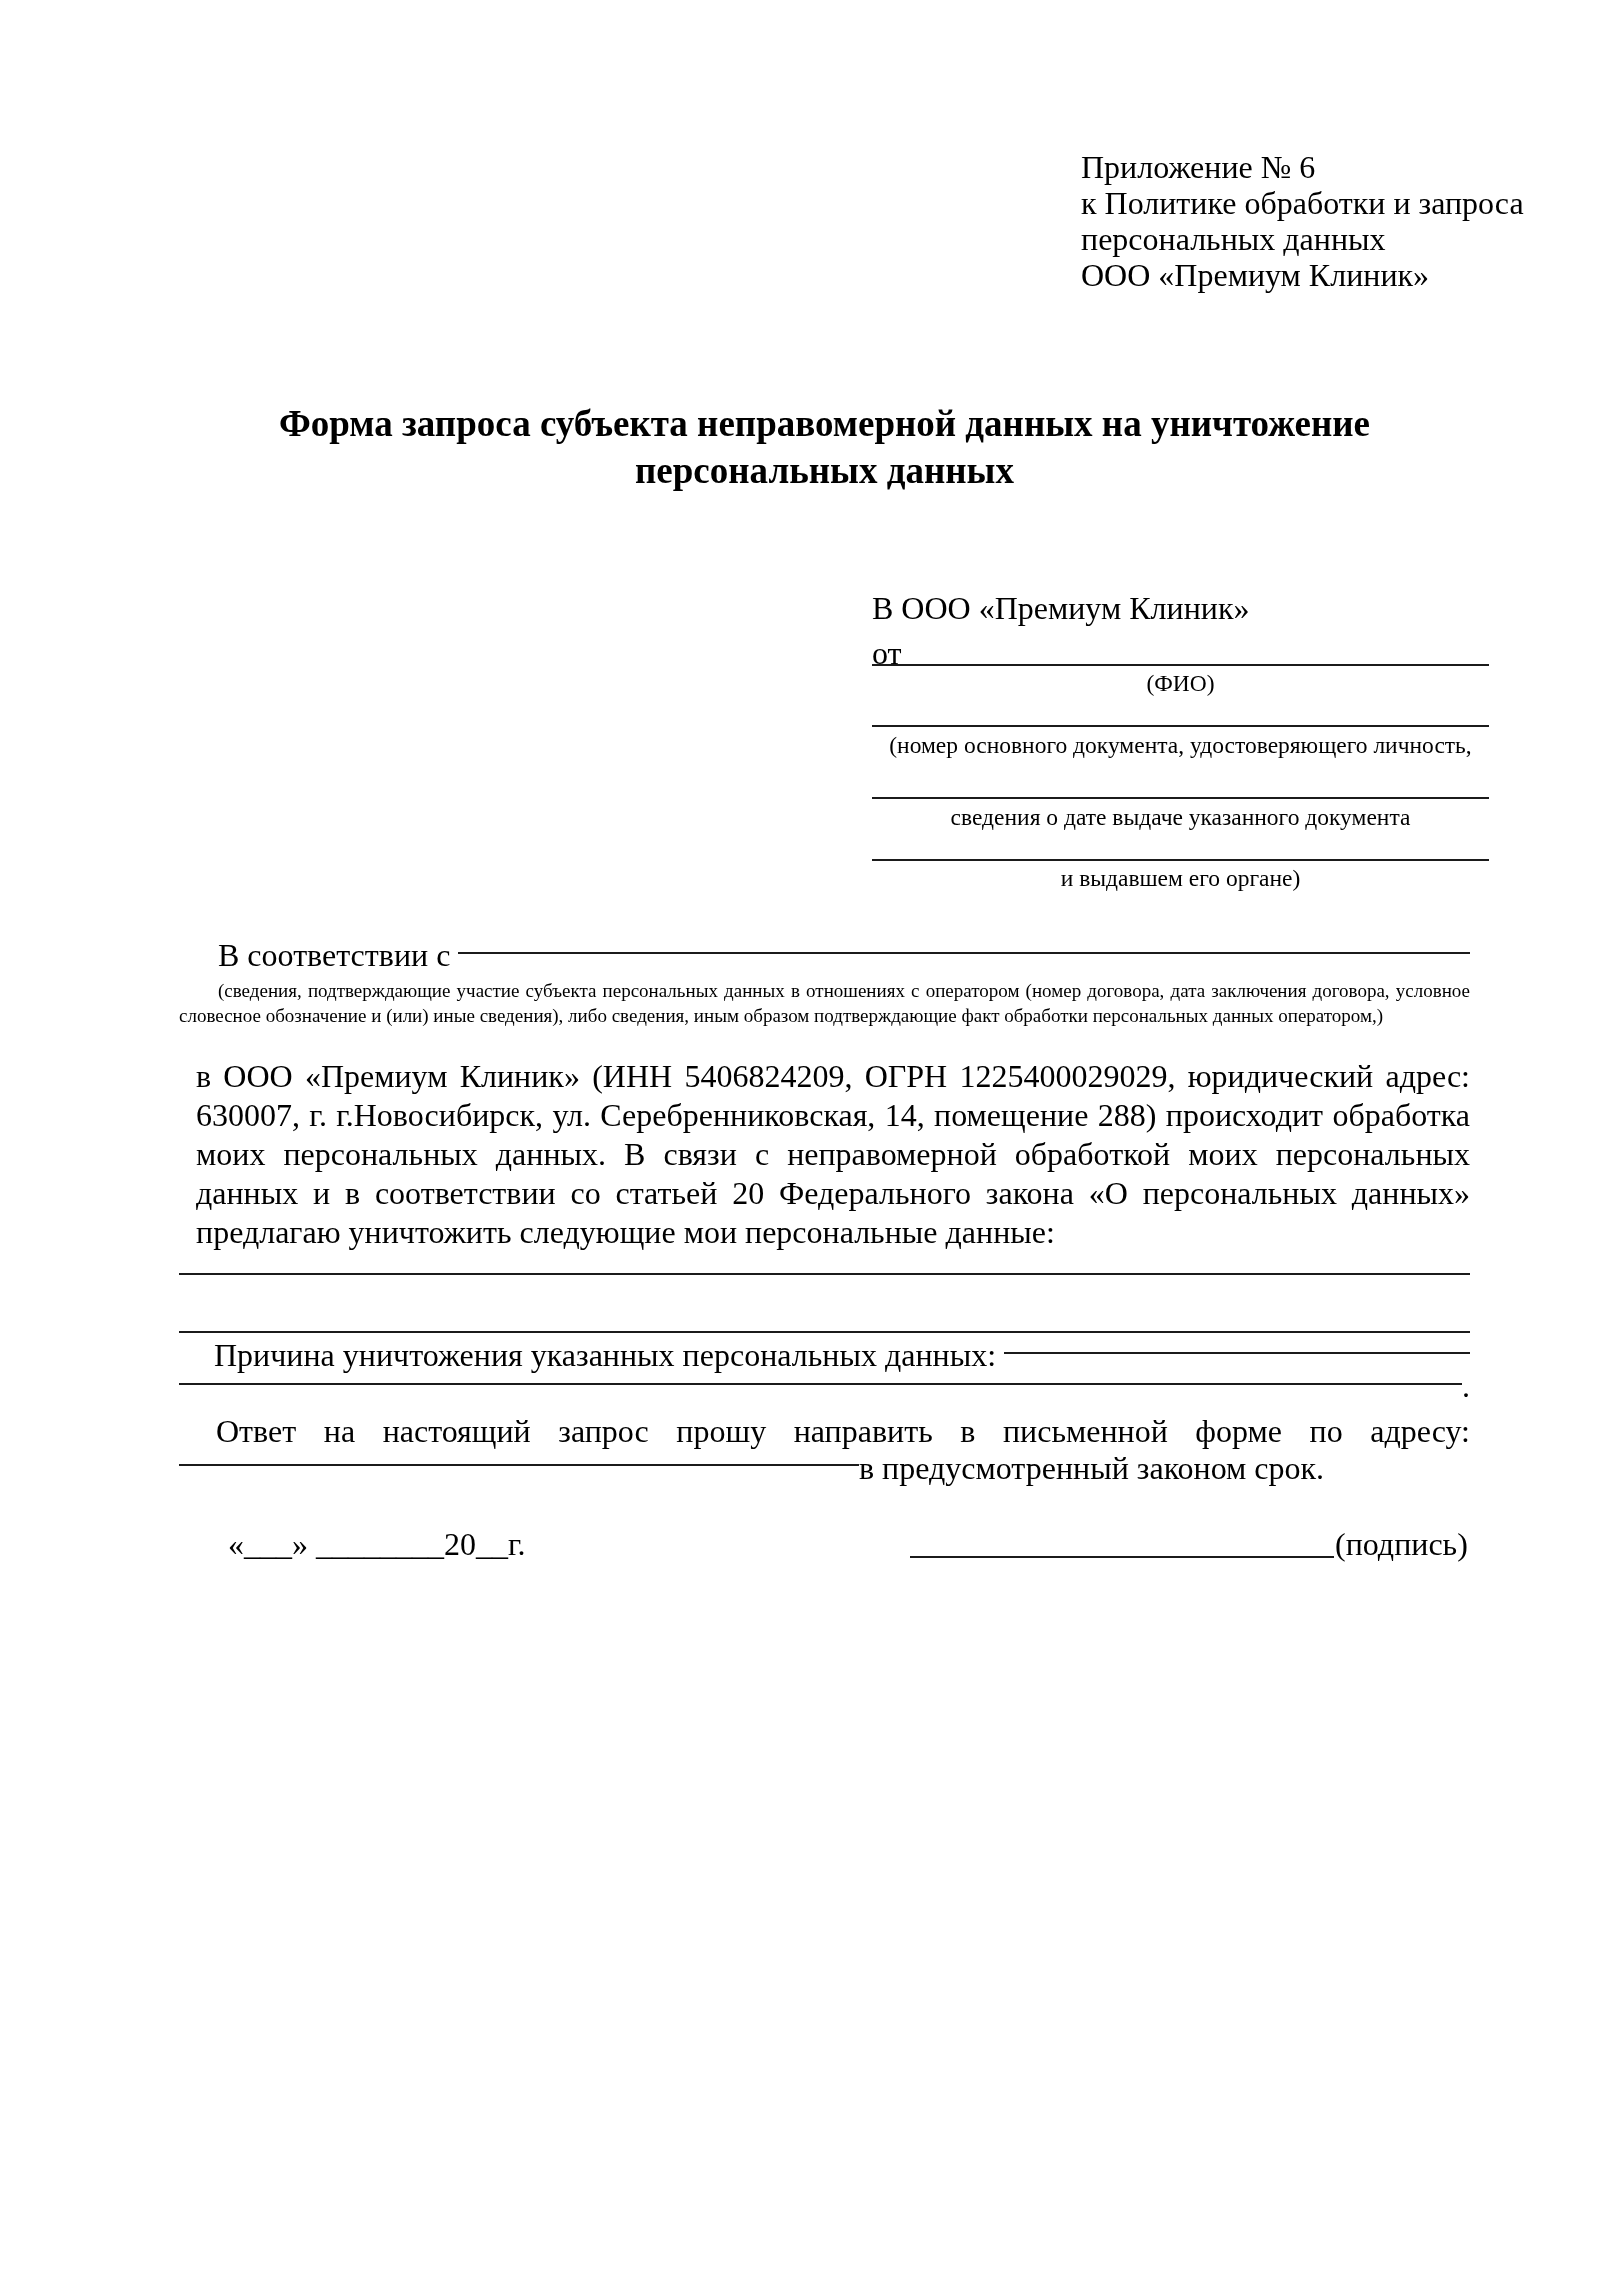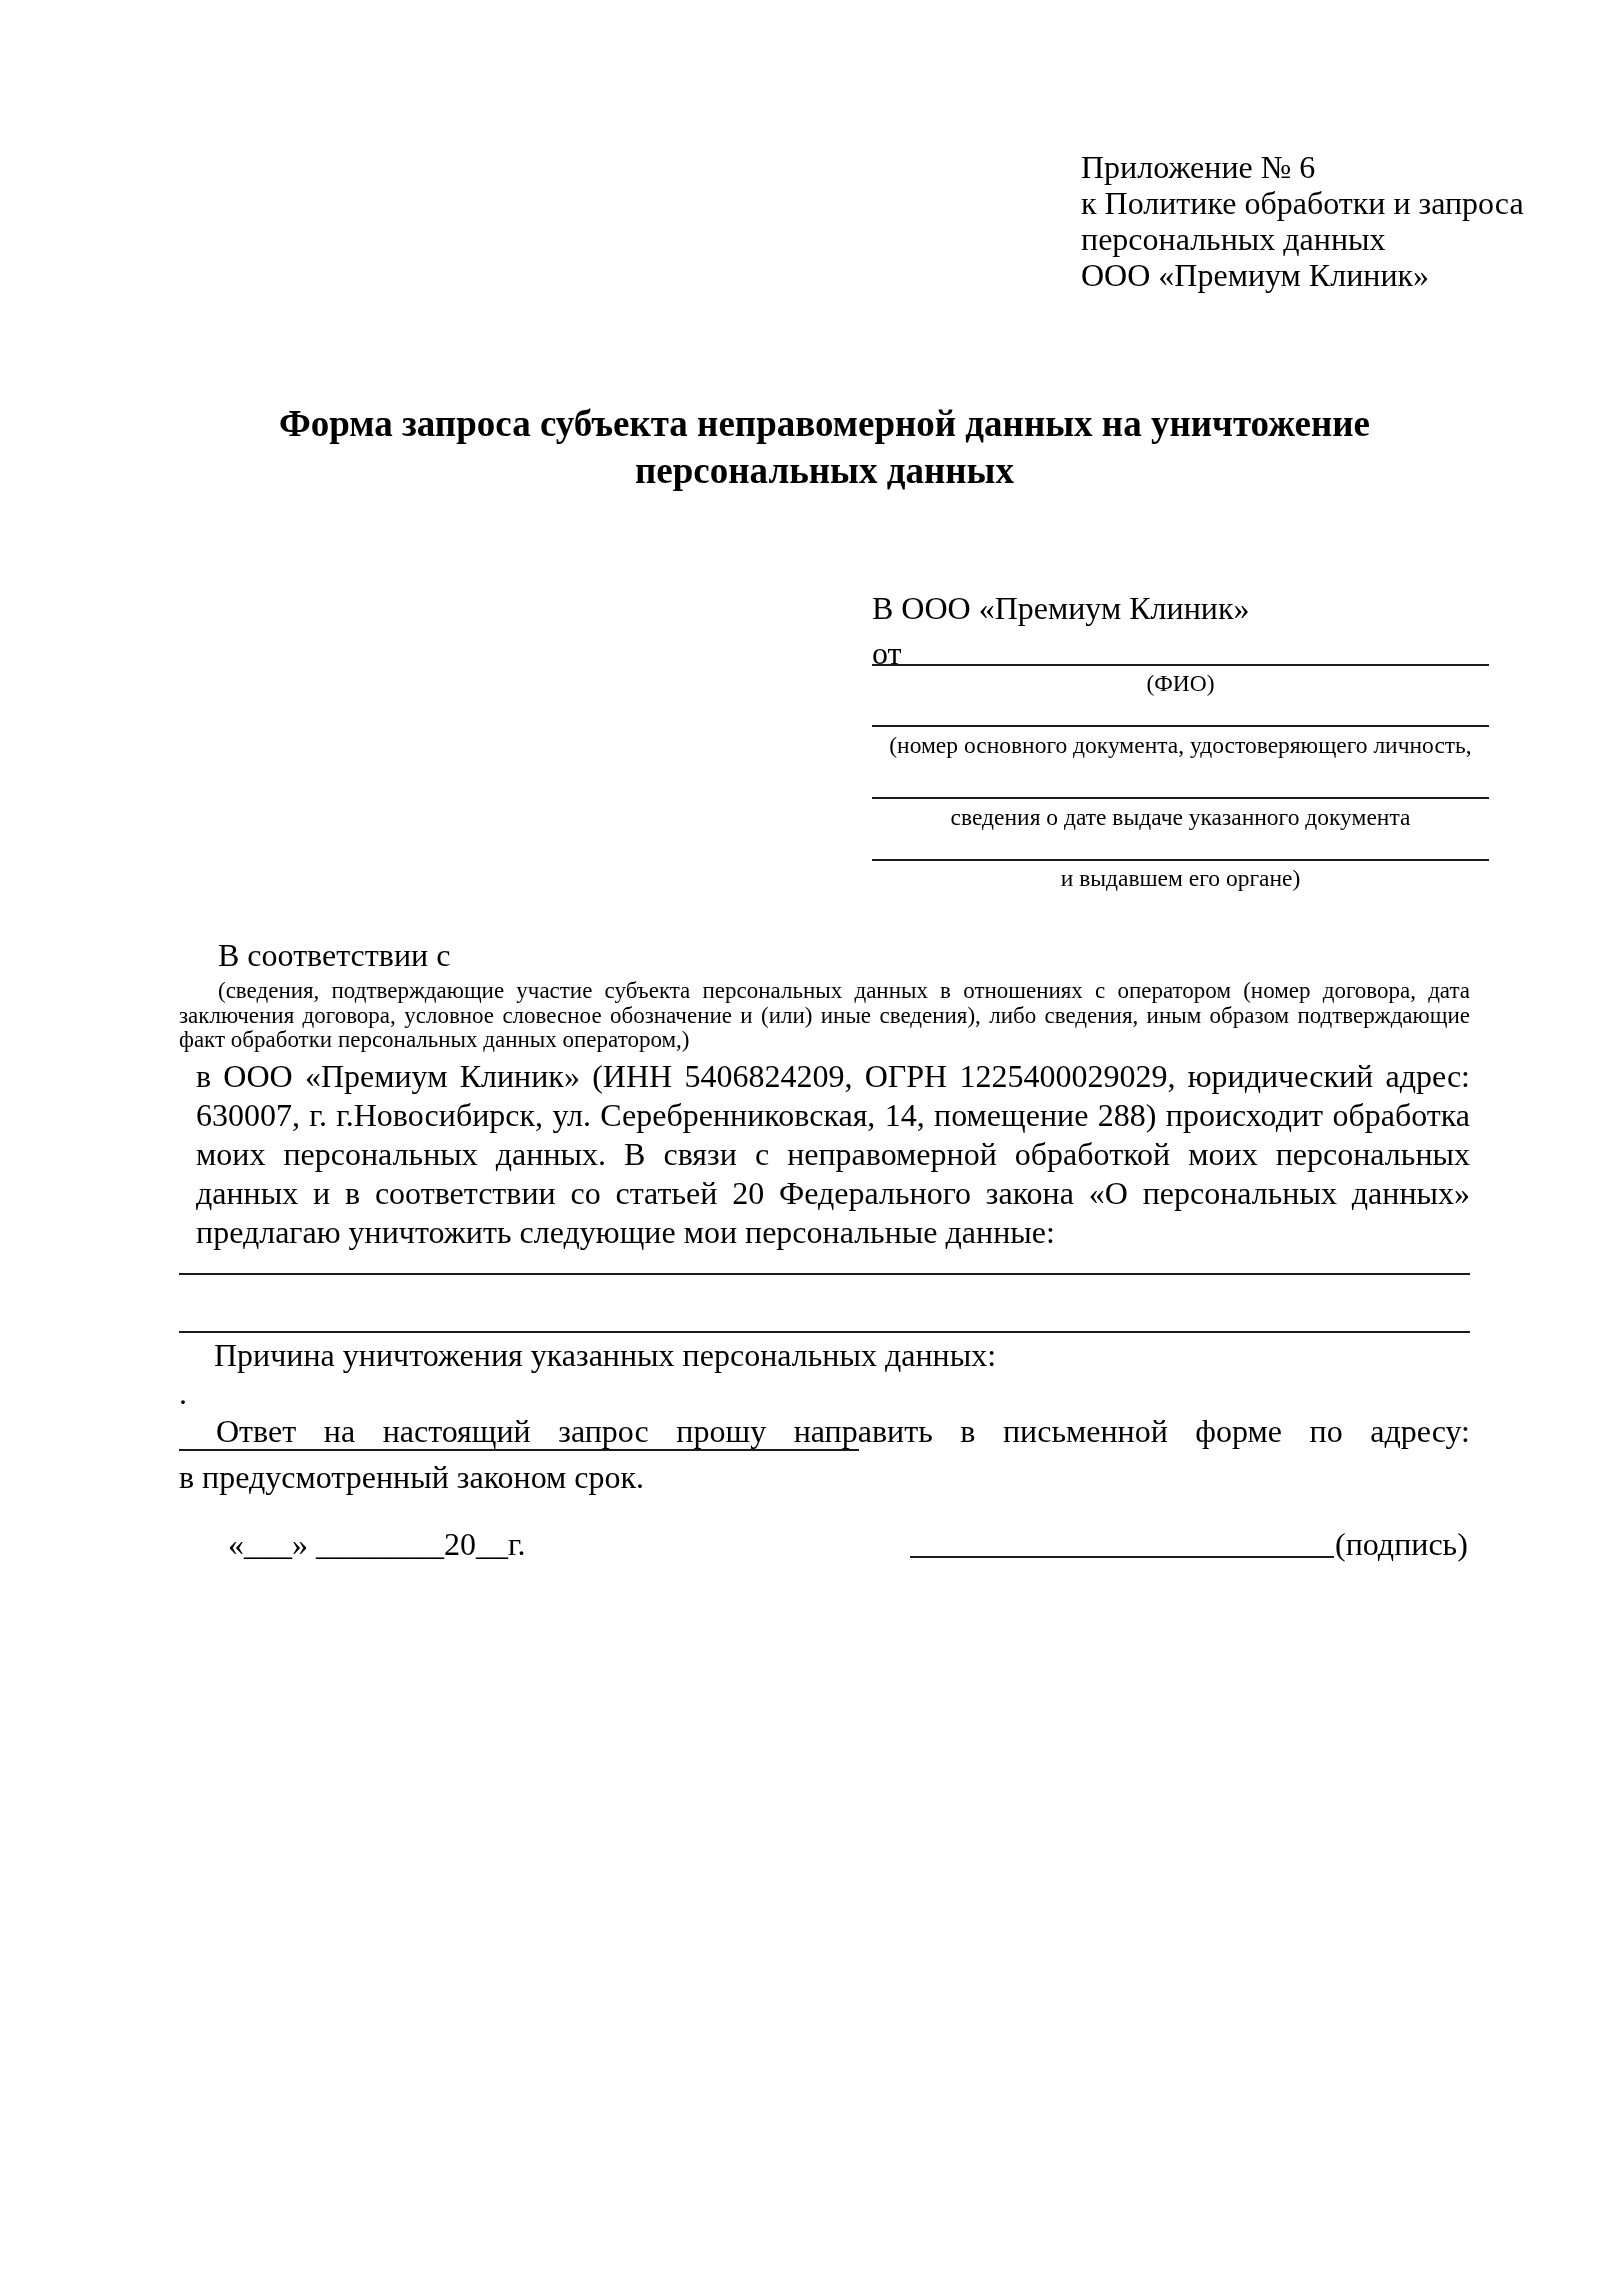--- a/index.html
+++ b/index.html
@@ -31,28 +31,28 @@
 
   
   .addr-text { font-size: 32px; line-height: 39px; margin-top: 16px; }
   .blank { height: 0; border-top: 2.9px solid #1b1b1b; }
   .cap {
     width: 617px; text-align: center;
     font-size: 23.5px; line-height: 27.4px;
   }
 
   
-  .row { display: flex; align-items: flex-start; flex-direction: column; }
+  .row { display: flex; align-items: center; }
   .t33 { font-size: 32px; line-height: 39px; }
   .grow-line { flex: 1 1 auto; height: 0; border-bottom: 2.9px solid #1b1b1b; margin-bottom: 4.9px; }
 
   .small-print {
     left: 179px; top: 979px;
     width: 1291px;
-    font-size: 23px; line-height: 24.5px;
+    font-size: 19px; line-height: 24.5px;
     text-align: justify;
     text-indent: 39px;
   }
 
   .body-par {
     left: 196px; top: 1057px;
     width: 1274px;
     font-size: 32px; line-height: 39px;
     text-align: justify;
   }

